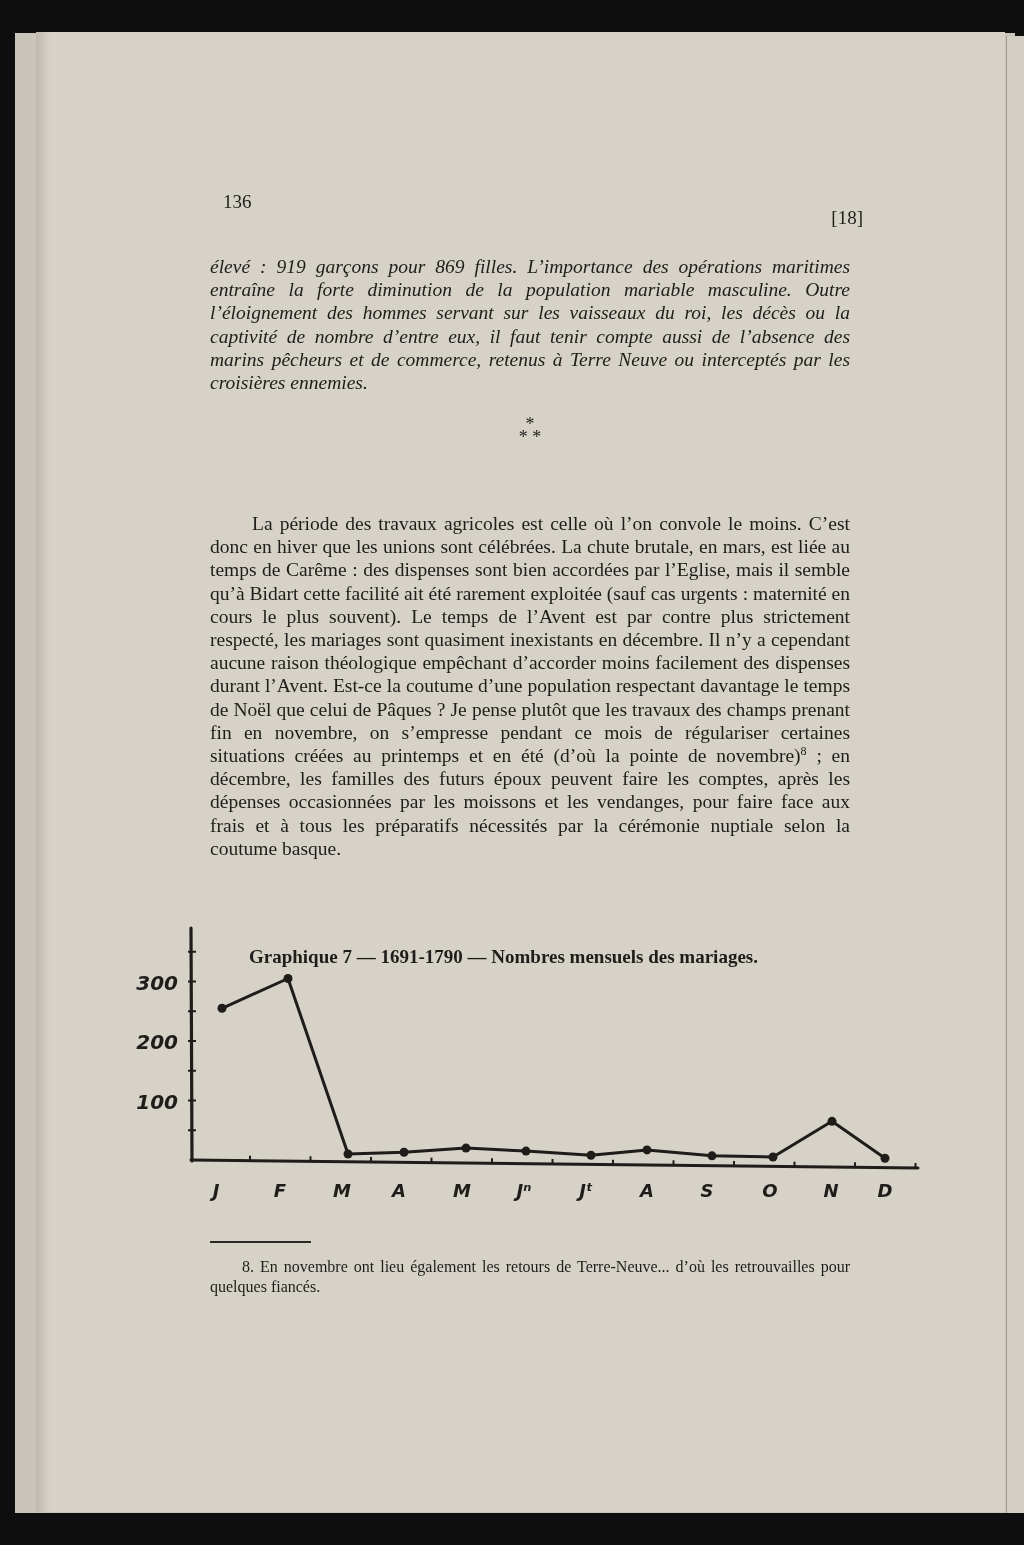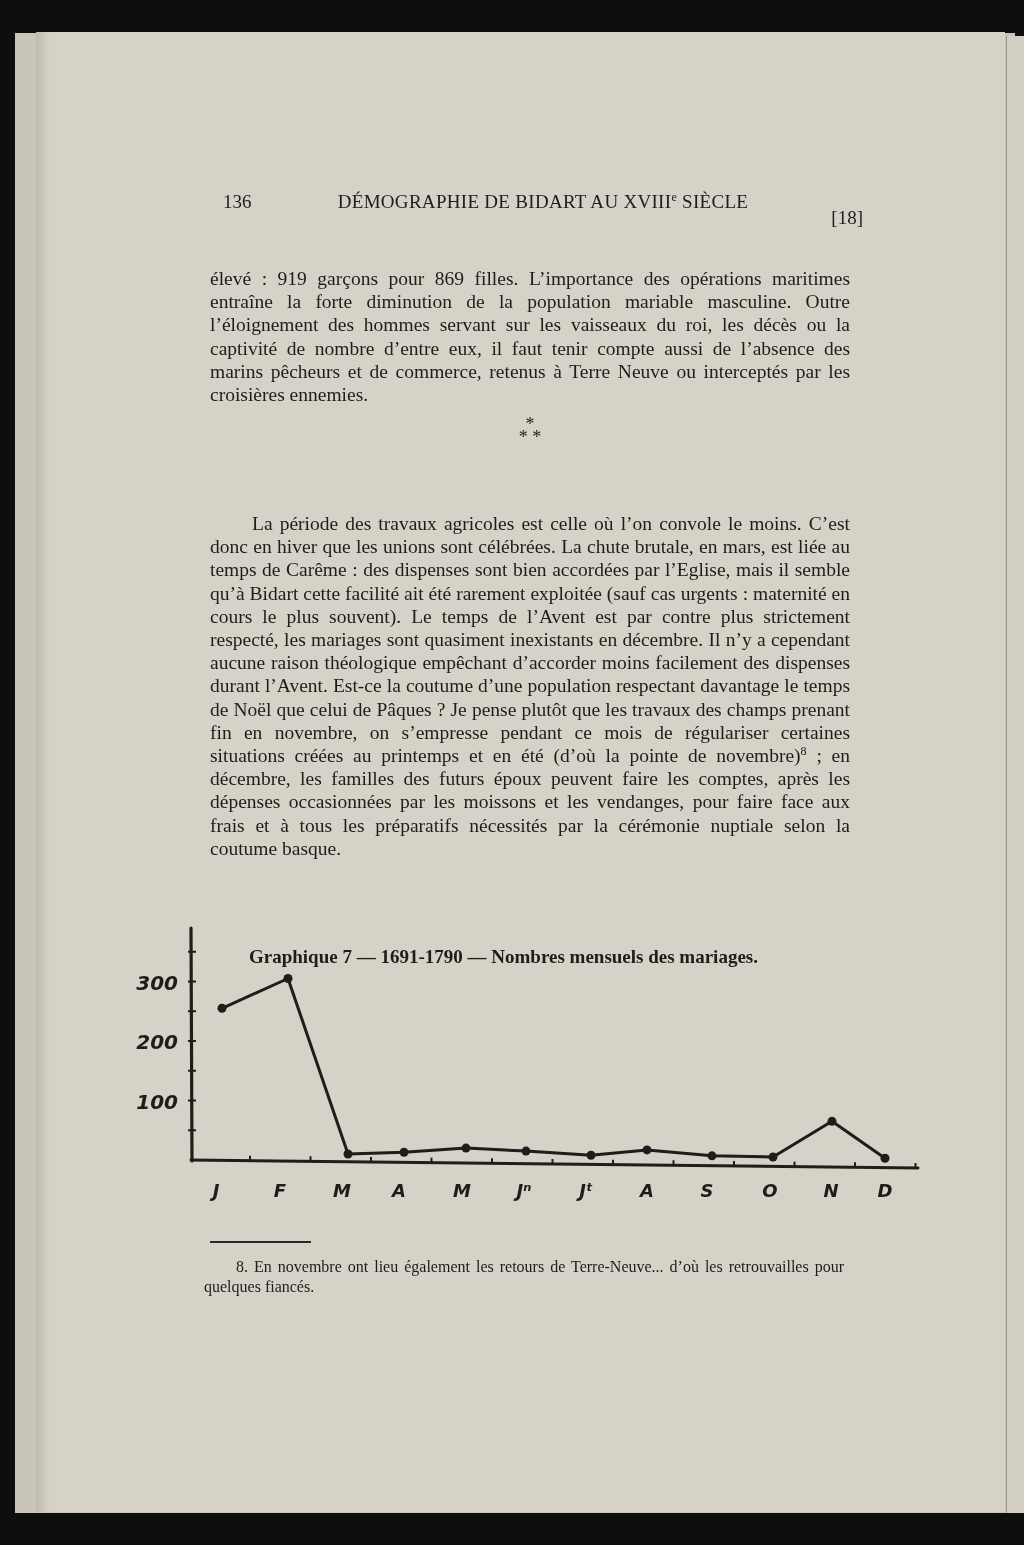--- a/index.html
+++ b/index.html
@@ -29,52 +29,51 @@
     font-size:19px; color:#1e1d1a;margin-left:12px;
   }
   .header .num { position:absolute; left:0; top:0; }
   .header .title { position:absolute; left:0; right:0; text-align:center; top:0; letter-spacing:0.3px; }
   .header .bracket { position:absolute; right:0; top:16px; }
   .body-text {
     position:absolute; left:210px; width:640px;
     font-size:19.5px; line-height:23.2px; color:#1e1d1a; text-align:justify;
   }
   .body-text p { margin:0; }
-  .p1 { top:267px; }
+  .p1 { top:255px;font-style:italic; }
   .p2 { top:512px; }
   .p2 p { text-indent:42px; }
   .asterism {
     position:absolute; left:500px; top:418px; width:60px; text-align:center;
     font-size:18px; line-height:13px; color:#1e1d1a;
   }
   sup { font-size:12px; line-height:0; }
   .chart { position:absolute; left:0; top:0; width:1024px; height:1545px; pointer-events:none; }
   .chart-title {
     position:absolute; left:249px; top:946px; font-weight:bold; font-size:19px; color:#1e1d1a;
     white-space:nowrap;
   }
   .footnote-rule { position:absolute; left:210px; top:1241px; width:101px; height:2px; background:#2a2925; }
   .footnote {
-    position:absolute; left:204px; top:1257px; width:640px; font-size:16px; line-height:20px; color:#1e1d1a;
+    position:absolute; left:210px; top:1257px; width:640px; font-size:16px; line-height:20px; color:#1e1d1a;
     text-align:justify;
   }
   .footnote p { margin:0; text-indent:32px; }
   .hand { font-family:"DejaVu Sans", sans-serif; font-weight:bold; font-style:italic; fill:#1e1d1a; }
 </style>
 </head>
 <body>
 
 <div class="page-stack"></div>
 <div class="page"></div>
 <div class="page-edge-left"></div>
 <div class="right-page"></div>
 
 <div class="header">
   <span class="num">136</span>
-  <span class="title"><span>DÉMOGRAPHIE DE BIDART AU XVIII</span><sup>e</sup><span> SIÈCLE</span></span>
   <span class="bracket">[18]</span>
 </div>
 
 <div class="body-text p1">
   <p>élevé : 919 garçons pour 869 filles. L’importance des opérations maritimes entraîne la forte diminution de la population mariable masculine. Outre l’éloignement des hommes servant sur les vaisseaux du roi, les décès ou la captivité de nombre d’entre eux, il faut tenir compte aussi de l’absence des marins pêcheurs et de commerce, retenus à Terre Neuve ou interceptés par les croisières ennemies.</p>
 </div>
 
 <div class="asterism">
   <div>*</div>
   <div>* *</div>

